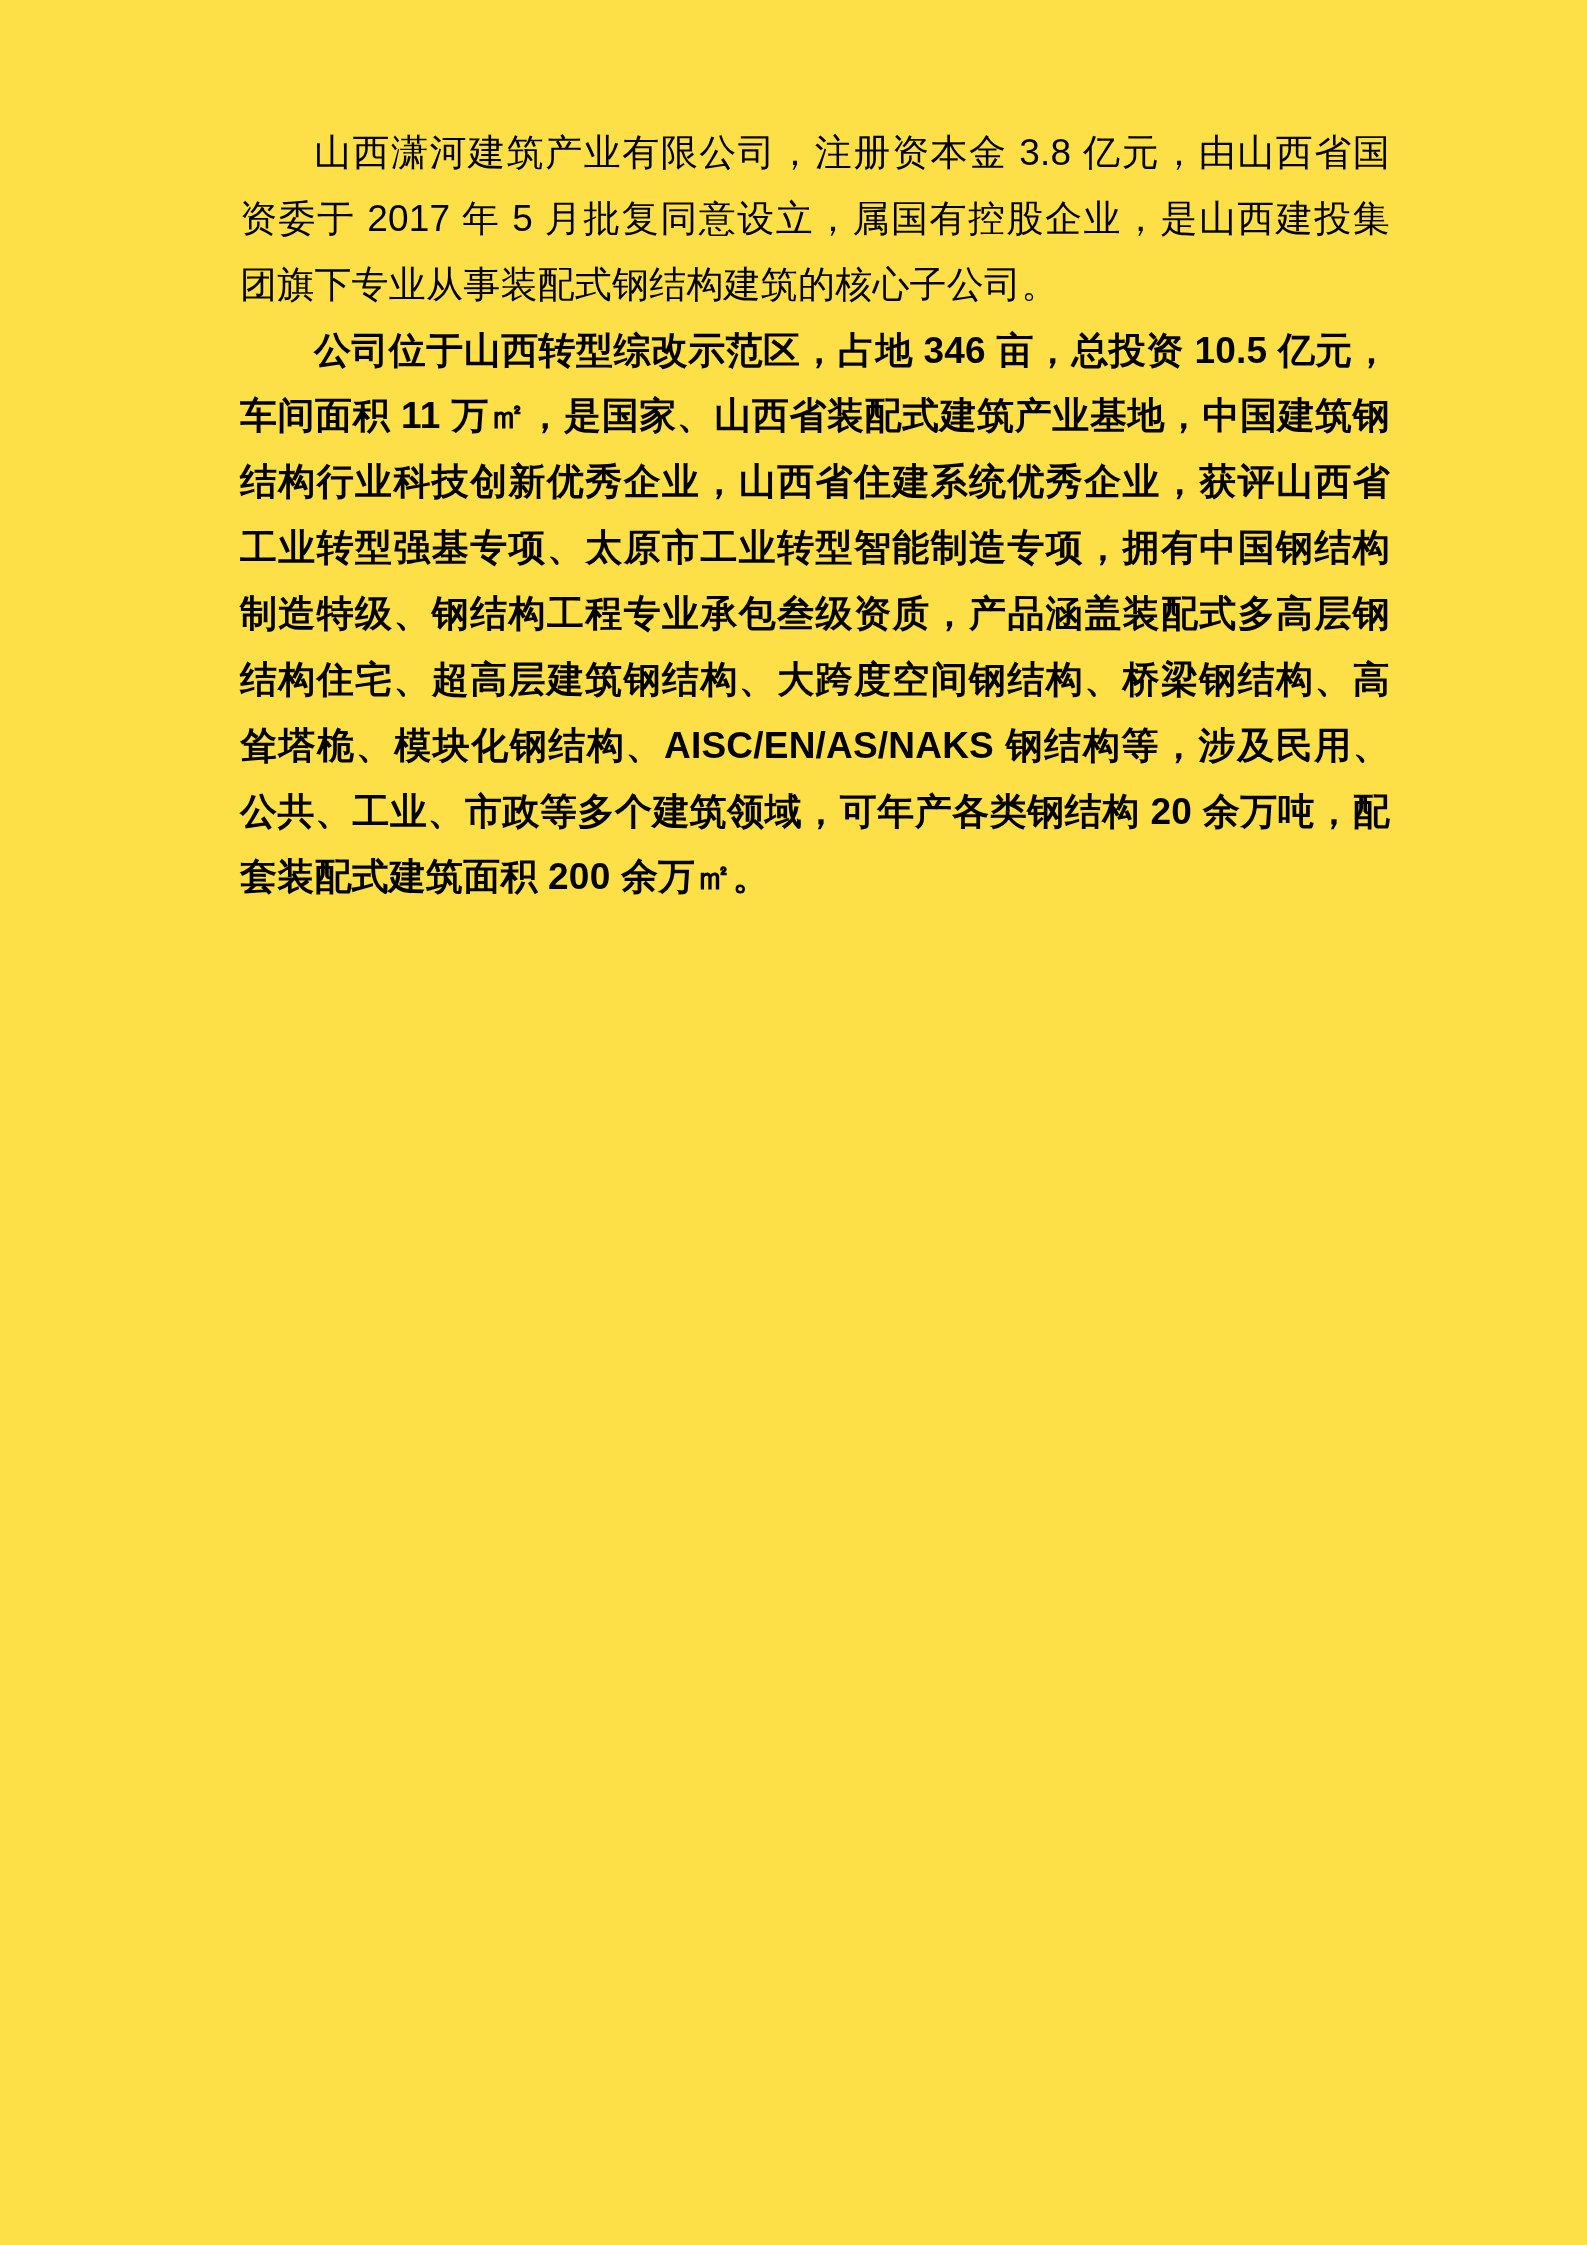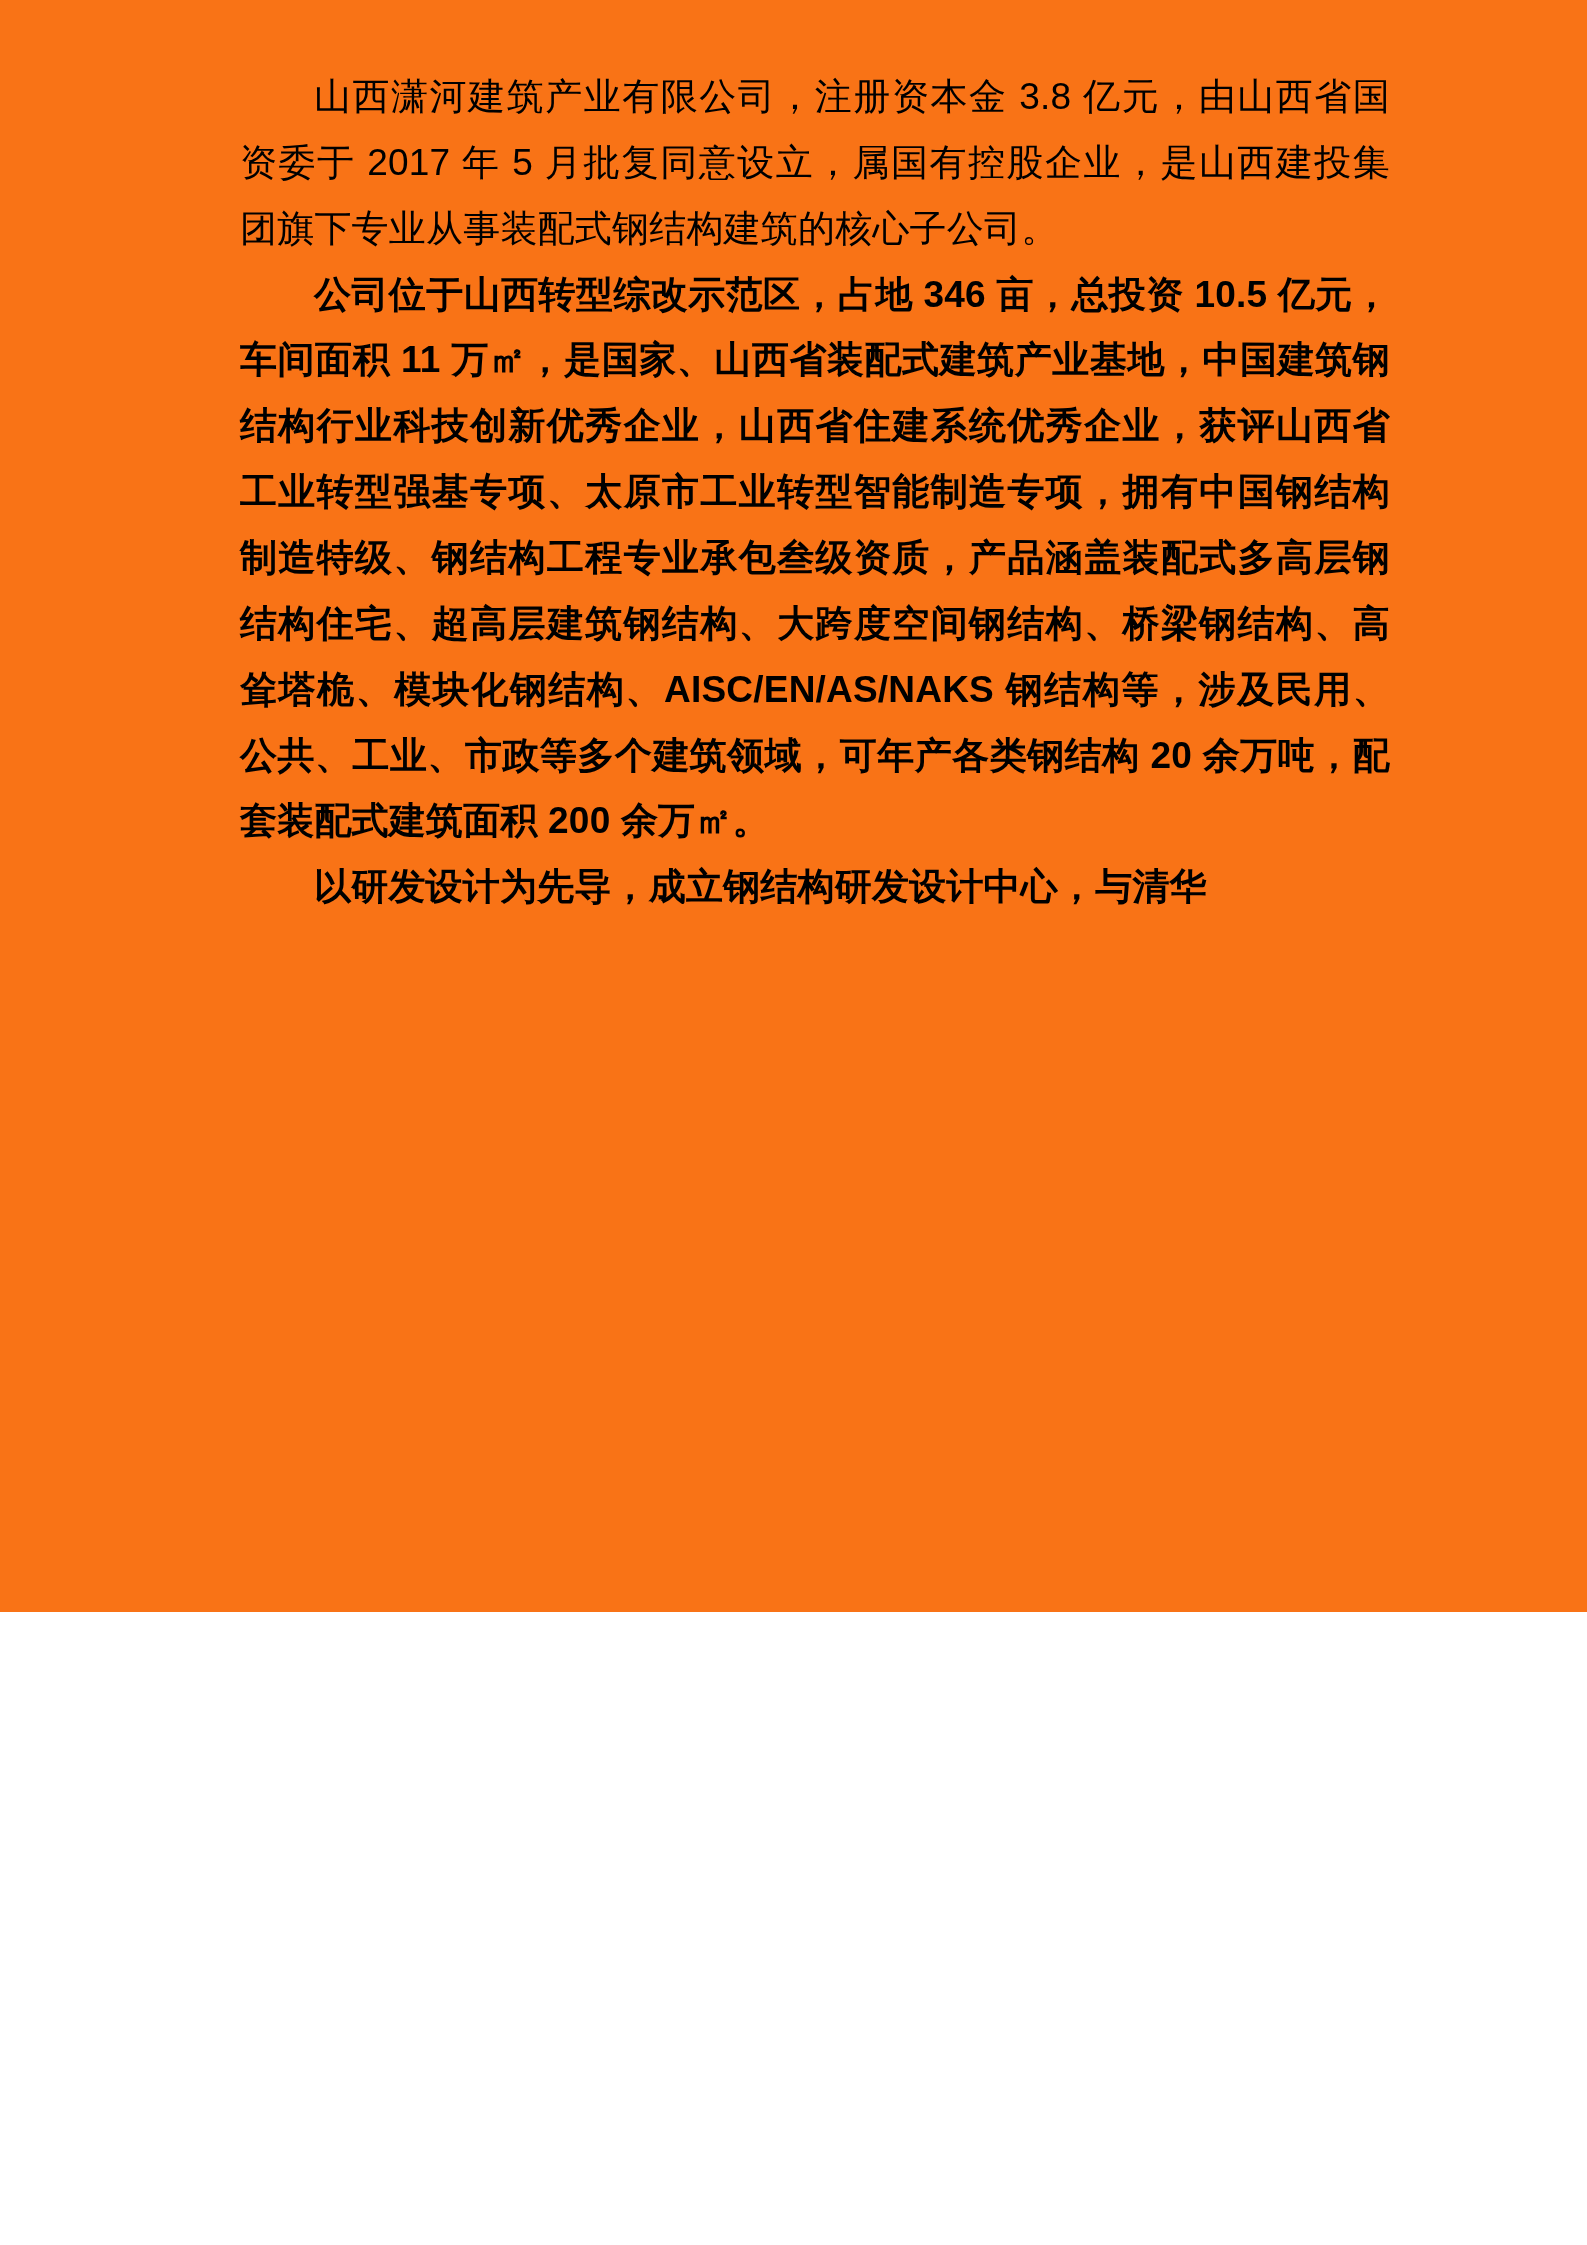--- a/index.html
+++ b/index.html
@@ -9,24 +9,24 @@
   }
   body {
     width: 1587px;
     height: 2245px;
     font-family: "Liberation Sans", sans-serif;
     color: #000000;
     overflow: hidden;
   }
   .page {
     width: 1587px;
-    height: 1612px;
+    height: 2245px;
     box-sizing: border-box;
-    padding: 64px 196px 60px 240px;
-    background: #f97316;
+    padding: 120px 196px 60px 240px;
+    background: #fde047;
     position: relative;
   }
   .doc-body {
     width: 1150px;
   }
   p.para {
     margin: 0 0 0 0;
     font-size: 37px;
     line-height: 1.78;
     text-align: justify;
@@ -42,15 +42,14 @@
     font-weight: bold;
   }
 </style>
 </head>
 <body>
 
 <div class="page">
   <div class="doc-body">
     <p class="para">山西潇河建筑产业有限公司，注册资本金 3.8 亿元，由山西省国资委于 2017 年 5 月批复同意设立，属国有控股企业，是山西建投集团旗下专业从事装配式钢结构建筑的核心子公司。</p>
     <p class="para">公司位于山西转型综改示范区，占地 346 亩，总投资 10.5 亿元，车间面积 11 万㎡，是国家、山西省装配式建筑产业基地，中国建筑钢结构行业科技创新优秀企业，山西省住建系统优秀企业，获评山西省工业转型强基专项、太原市工业转型智能制造专项，拥有中国钢结构制造特级、钢结构工程专业承包叁级资质，产品涵盖装配式多高层钢结构住宅、超高层建筑钢结构、大跨度空间钢结构、桥梁钢结构、高耸塔桅、模块化钢结构、AISC/EN/AS/NAKS 钢结构等，涉及民用、公共、工业、市政等多个建筑领域，可年产各类钢结构 20 余万吨，配套装配式建筑面积 200 余万㎡。</p>
-    <p class="para">以研发设计为先导，成立钢结构研发设计中心，与清华</p>
   </div>
 </div>
 
 </body></html>

